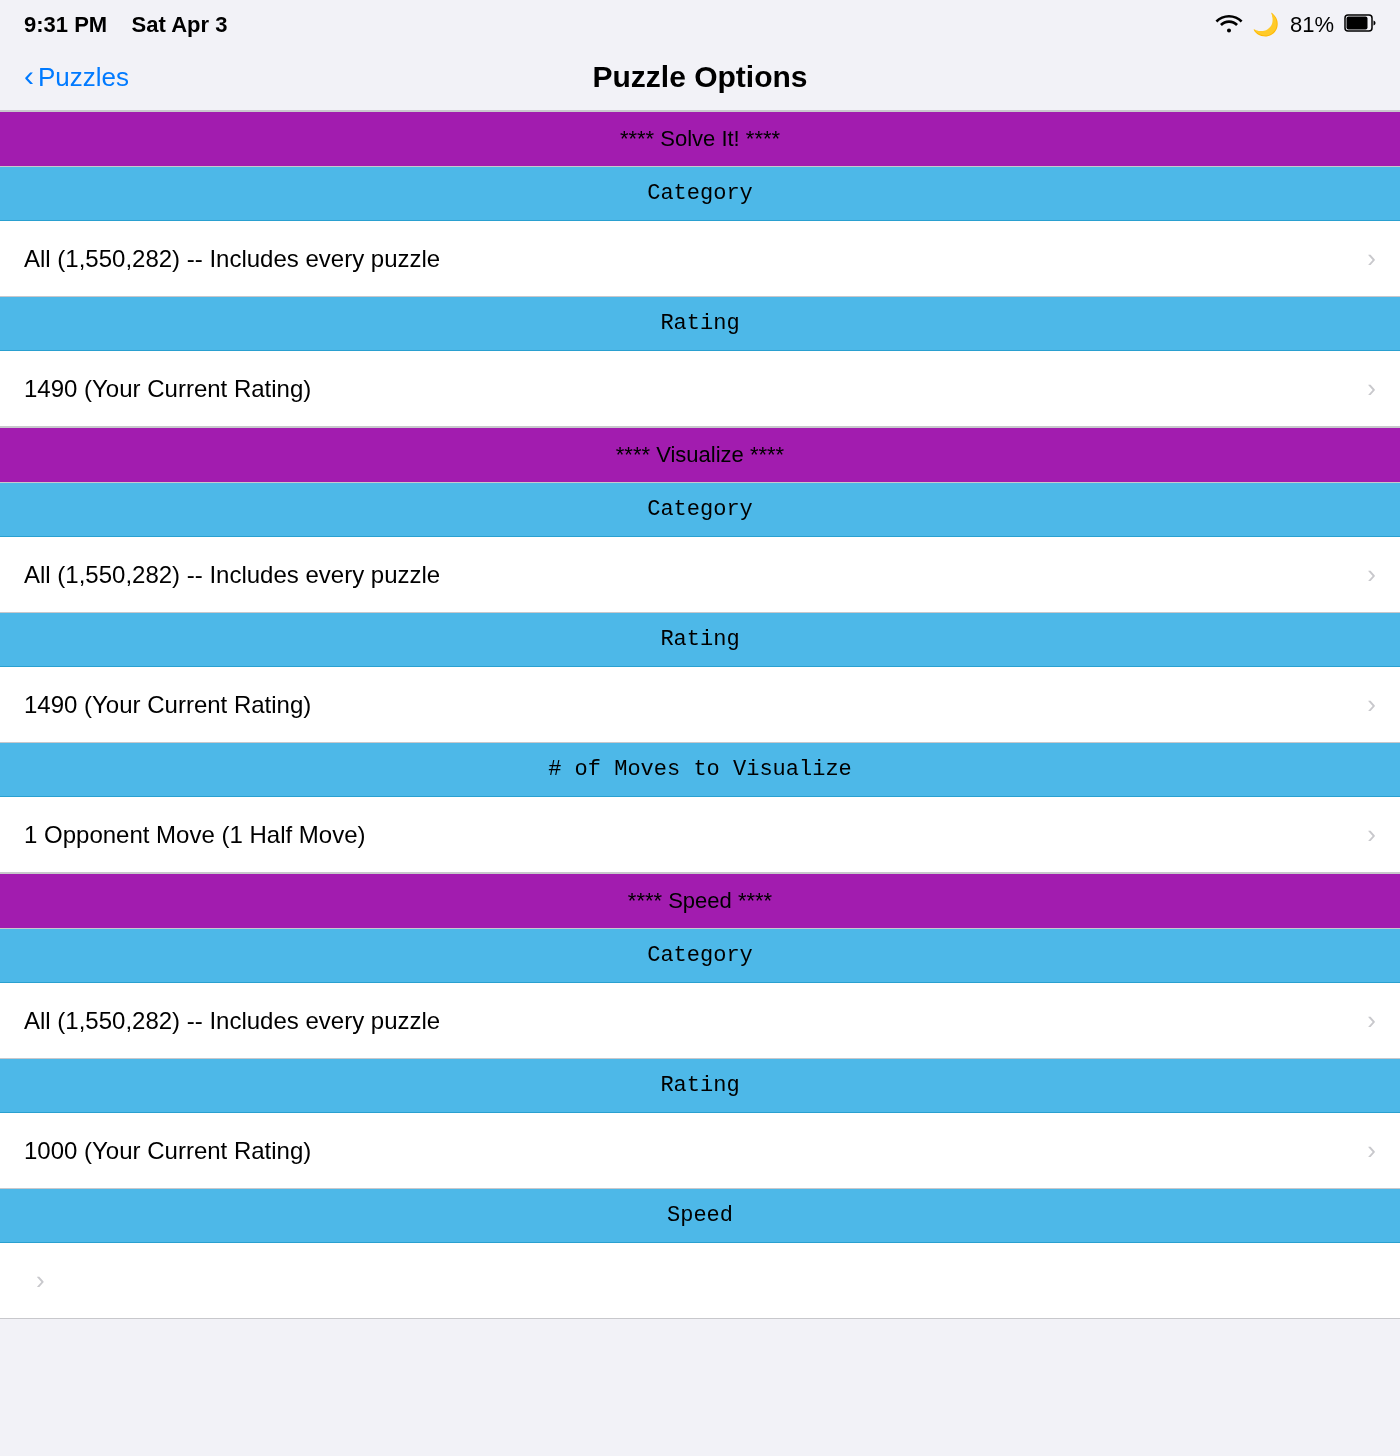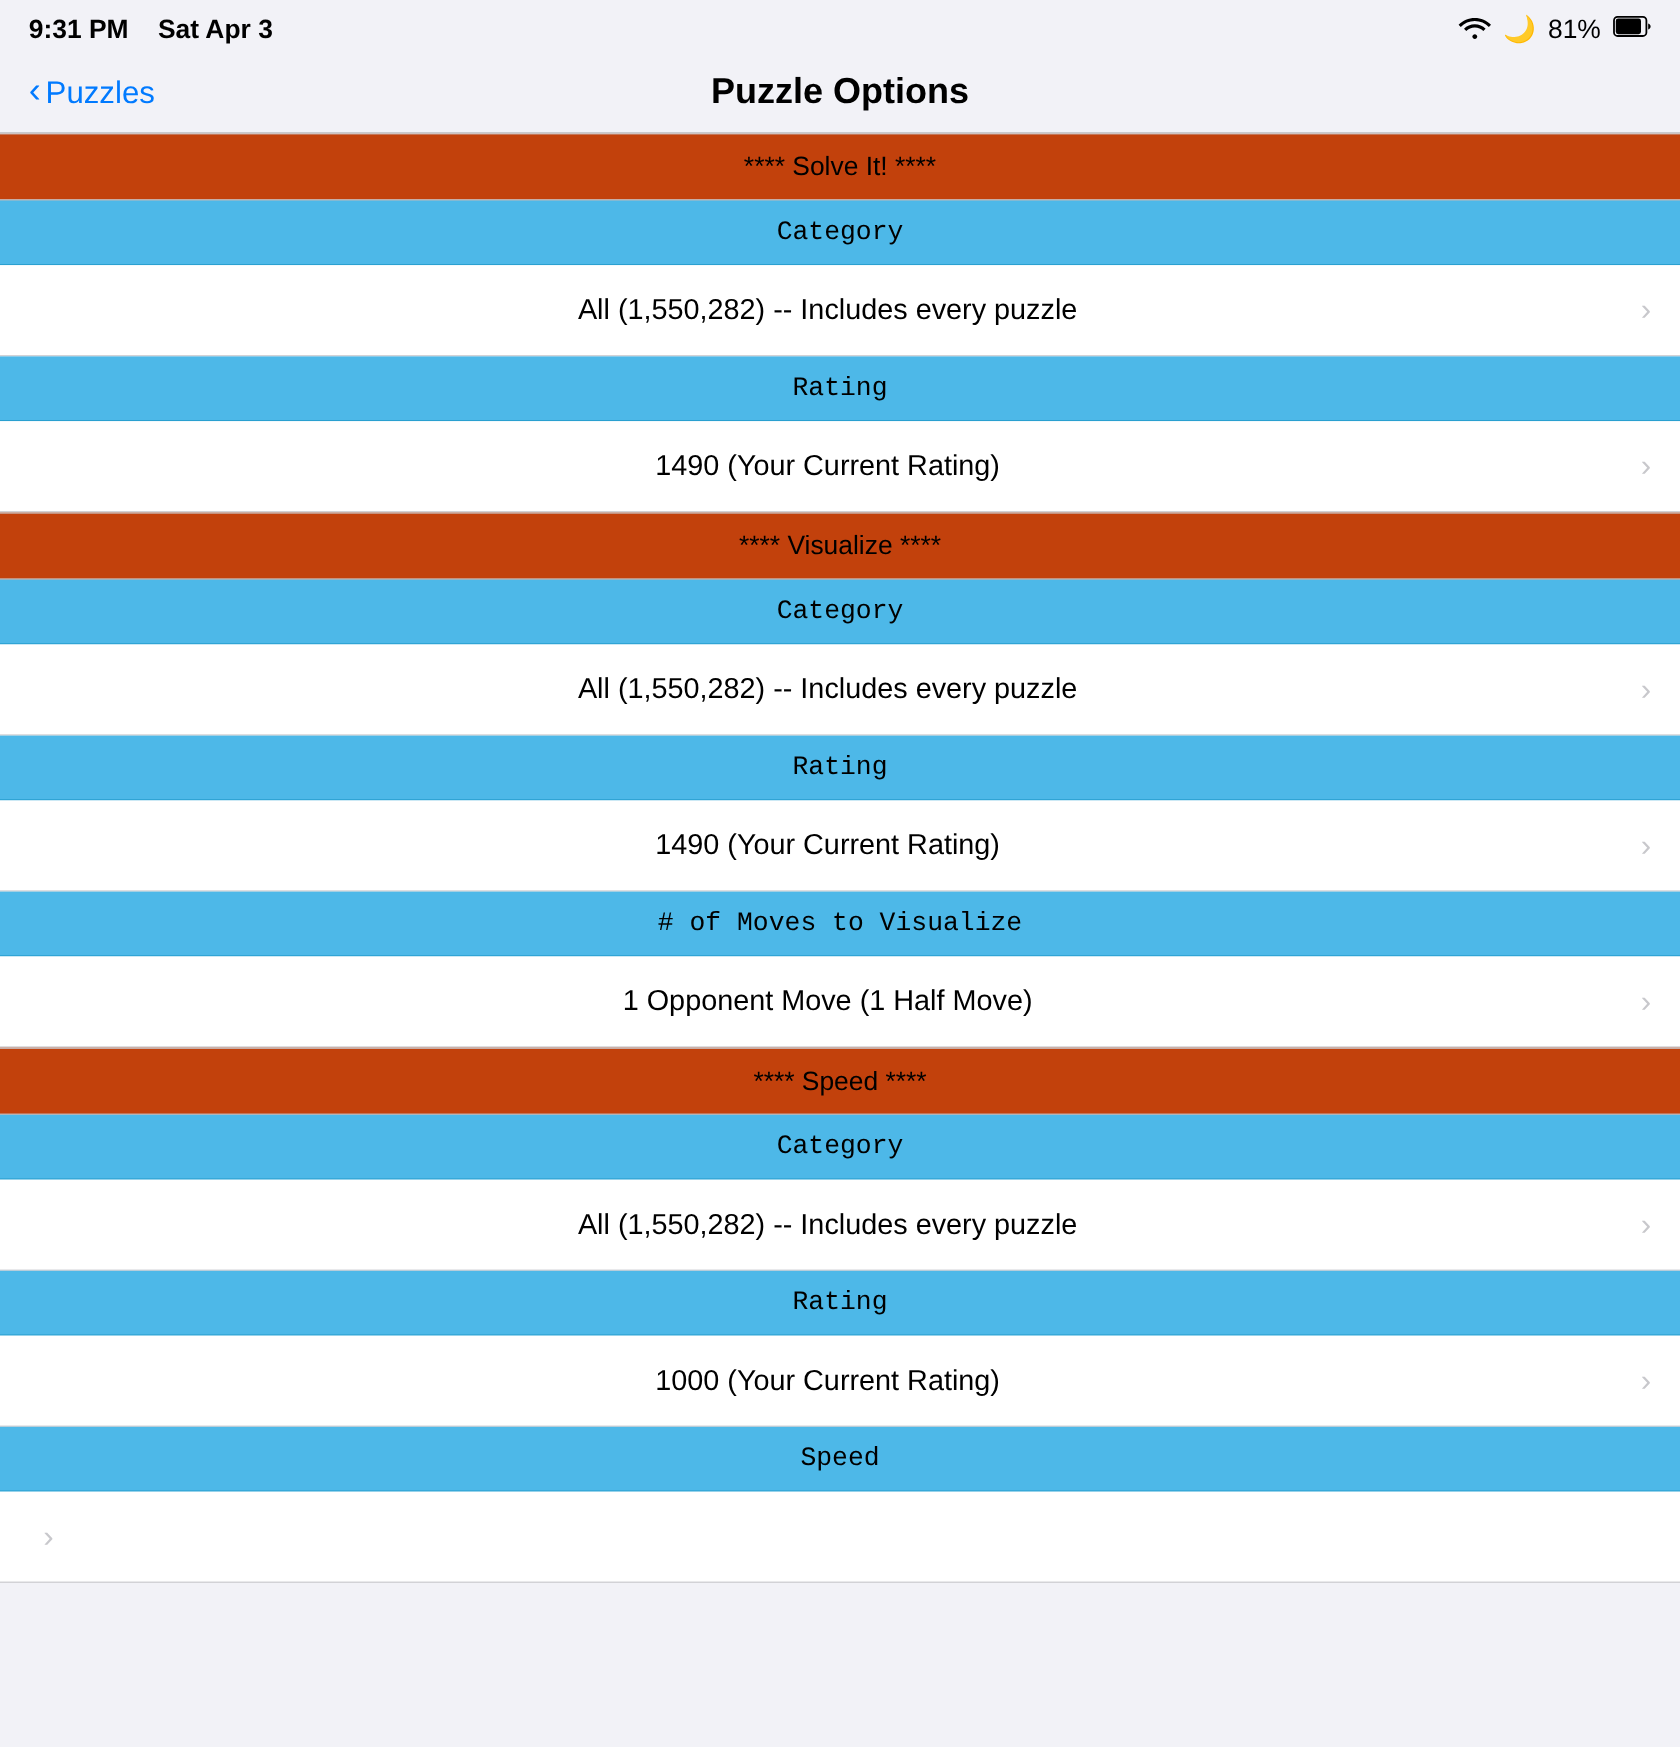--- a/index.html
+++ b/index.html
@@ -79,21 +79,21 @@
       color: #000;
     }
 
     
     .content {
       background: #fff;
     }
 
     
     .section-header-gray {
-      background: #c2410c;
+      background: #a21caf;
       text-align: center;
       padding: 14px 8px;
       font-size: 22px;
       color: #000;
       border-bottom: 1px solid #c8c8cc;
       border-top: 1px solid #c8c8cc;
     }
 
     
     .section-header-blue {
@@ -109,21 +109,20 @@
     
     .list-row {
       display: flex;
       justify-content: space-between;
       align-items: center;
       background: #fff;
       padding: 22px 24px;
       border-bottom: 1px solid #c8c8cc;
       cursor: pointer;
       min-height: 72px;
-      text-align: center;
     }
 
     .list-row-text {
       font-size: 24px;
       color: #000;
       flex: 1;
     }
 
     .list-row-chevron {
       color: #c8c8cc;

